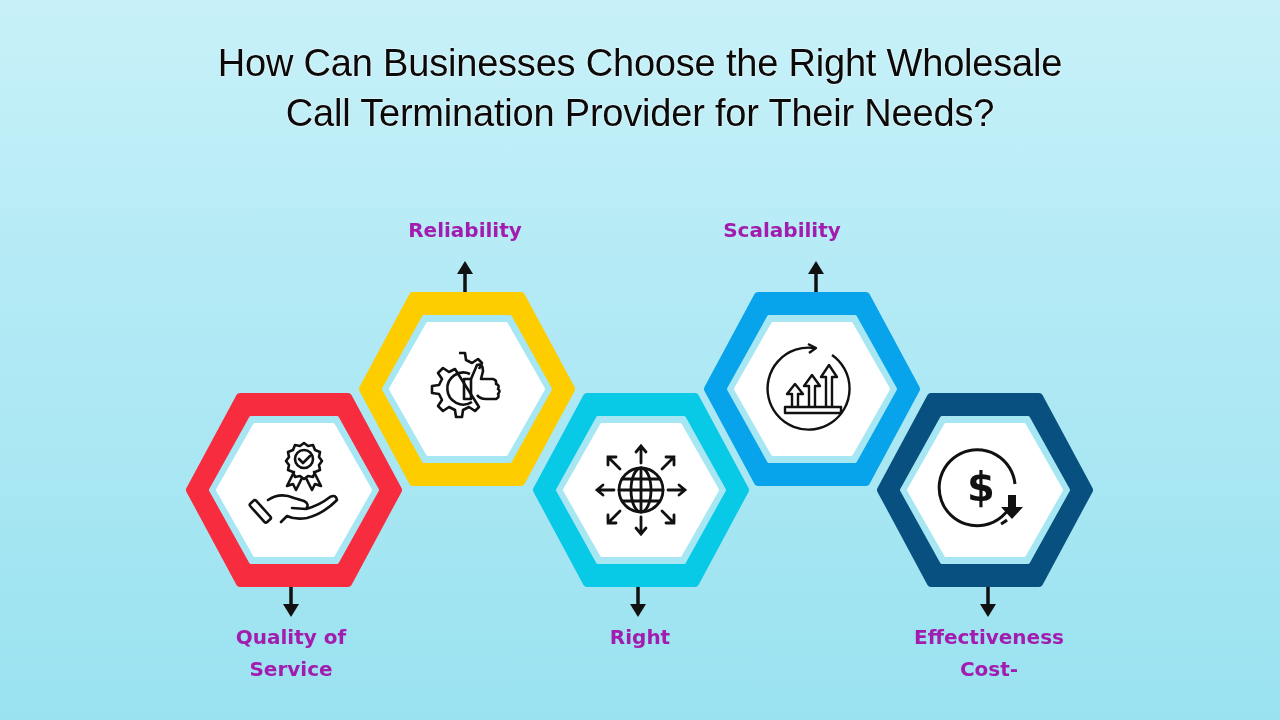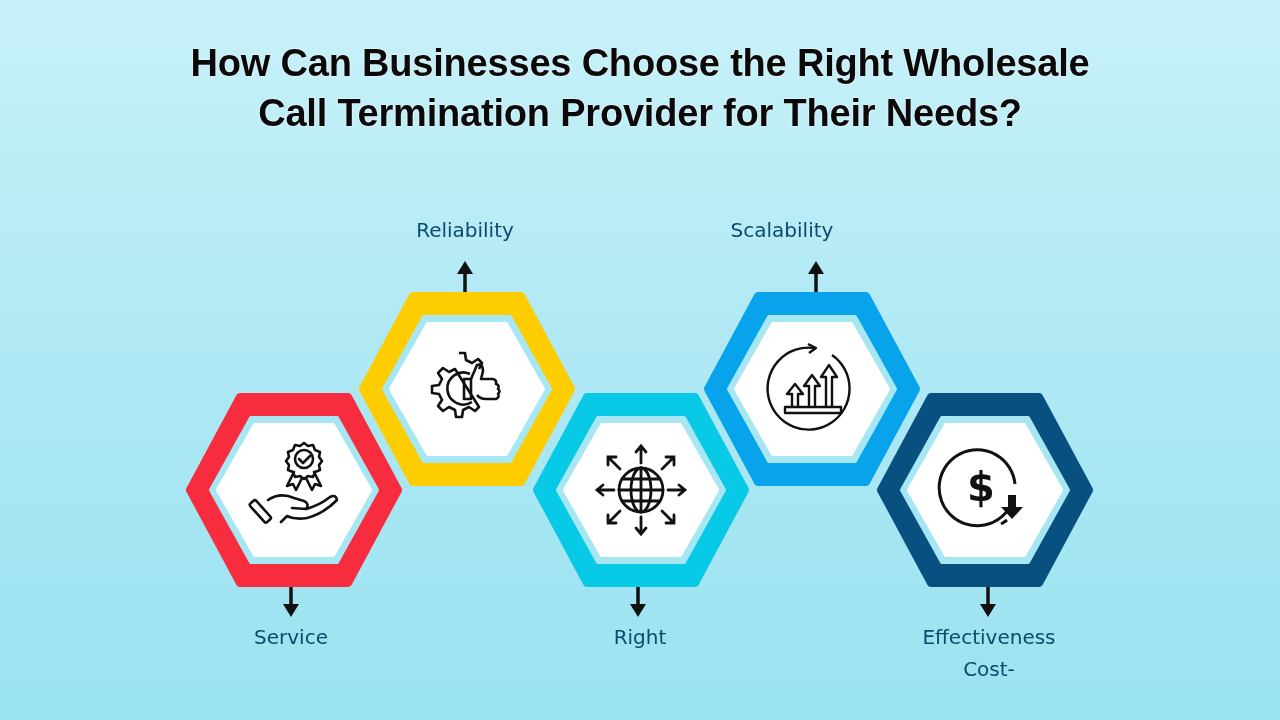--- a/index.html
+++ b/index.html
@@ -4,29 +4,29 @@
 <style>
   html, body { margin: 0; padding: 0; }
   body {
     width: 1280px; height: 720px; overflow: hidden; position: relative;
     background: linear-gradient(180deg, #c8f1f9 0%, #b3eaf5 40%, #9ae2f0 100%);
     font-family: "DejaVu Sans", sans-serif;
   }
   .title {
     position: absolute; left: 0; top: 38px; width: 1280px;
     text-align: center; font-family: "Liberation Sans", sans-serif;
-    font-weight: 700; font-size: 38px; line-height: 50px; color: #0a0a0a;
+    font-weight: 400; font-size: 38px; line-height: 50px; color: #0a0a0a;
     letter-spacing: -0.2px;
     text-shadow: 0 0 2px #ffffff, 0 0 1px #ffffff;
   }
   .title span { display: block; }
   svg.diagram { position: absolute; left: 0; top: 0; }
   .label {
     position: absolute; text-align: center; font-family: "DejaVu Sans", sans-serif;
-    font-weight: 400; font-size: 20px; line-height: 32px; color: #0c4a6e;
+    font-weight: 700; font-size: 20px; line-height: 32px; color: #a21caf;
     width: 220px;
   }
   .label span { display: block; }
 </style>
 </head>
 <body>
 
 <div class="title">
   <span>How Can Businesses Choose the Right Wholesale</span>
   <span>Call Termination Provider for Their Needs?</span>
@@ -132,20 +132,21 @@
     <g>
       <path d="M27,13 A38,38 0 1 1 30,-6" fill="none" stroke="#111" stroke-width="3"></path>
       <path d="M22,30 a38,38 0 0 1 -6,4" fill="none" stroke="#111" stroke-width="3"></path>
       <text x="-4" y="11" text-anchor="middle" font-family="DejaVu Sans, sans-serif" font-weight="700" font-size="40" fill="#111">$</text>
       <path d="M23,5 h8 v12 h7 l-11,12 -11,-12 h7 z" fill="#111"></path>
     </g>
   </g>
 </svg>
 
 <div class="label" style="left:181px; top:621px;">
+  <span>Quality of</span>
   <span>Service</span>
 </div>
 <div class="label" style="left:355px; top:214px;">
   <span>Reliability</span>
 </div>
 <div class="label" style="left:530px; top:621px;">
   <span>Right</span>
 </div>
 <div class="label" style="left:672px; top:214px;">
   <span>Scalability</span>

